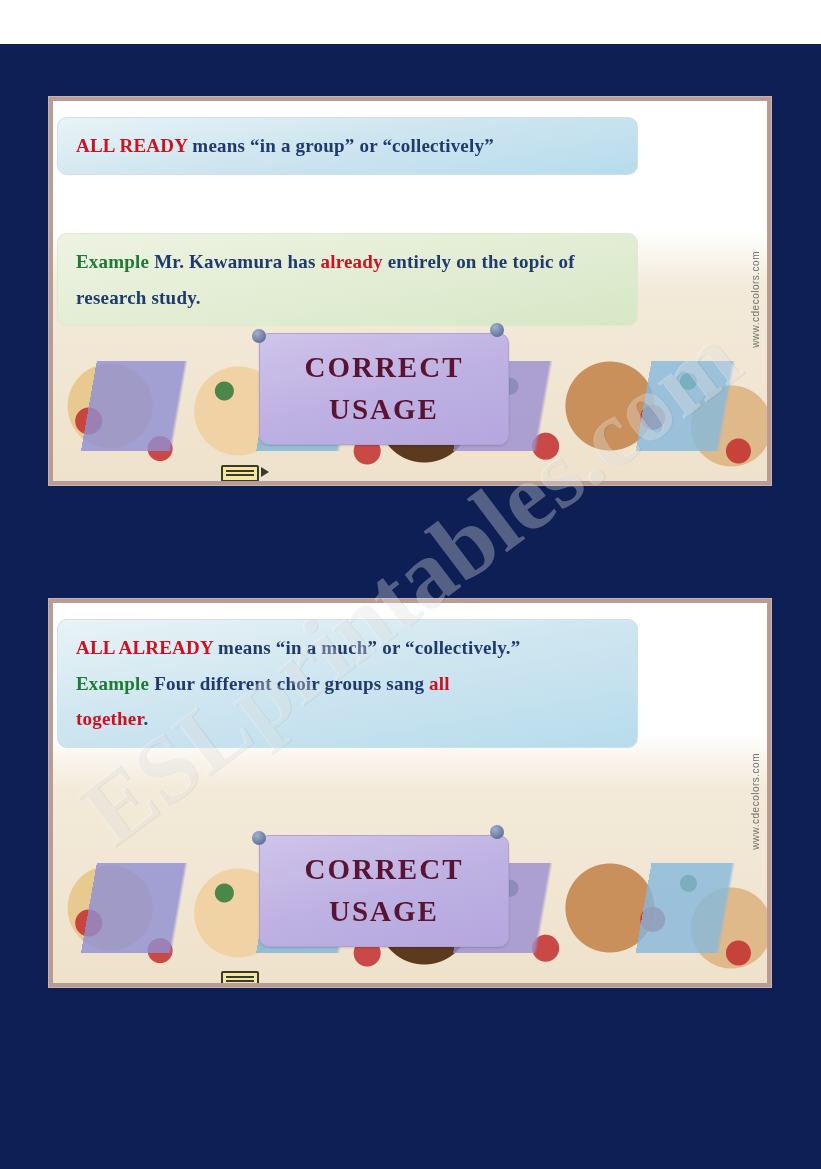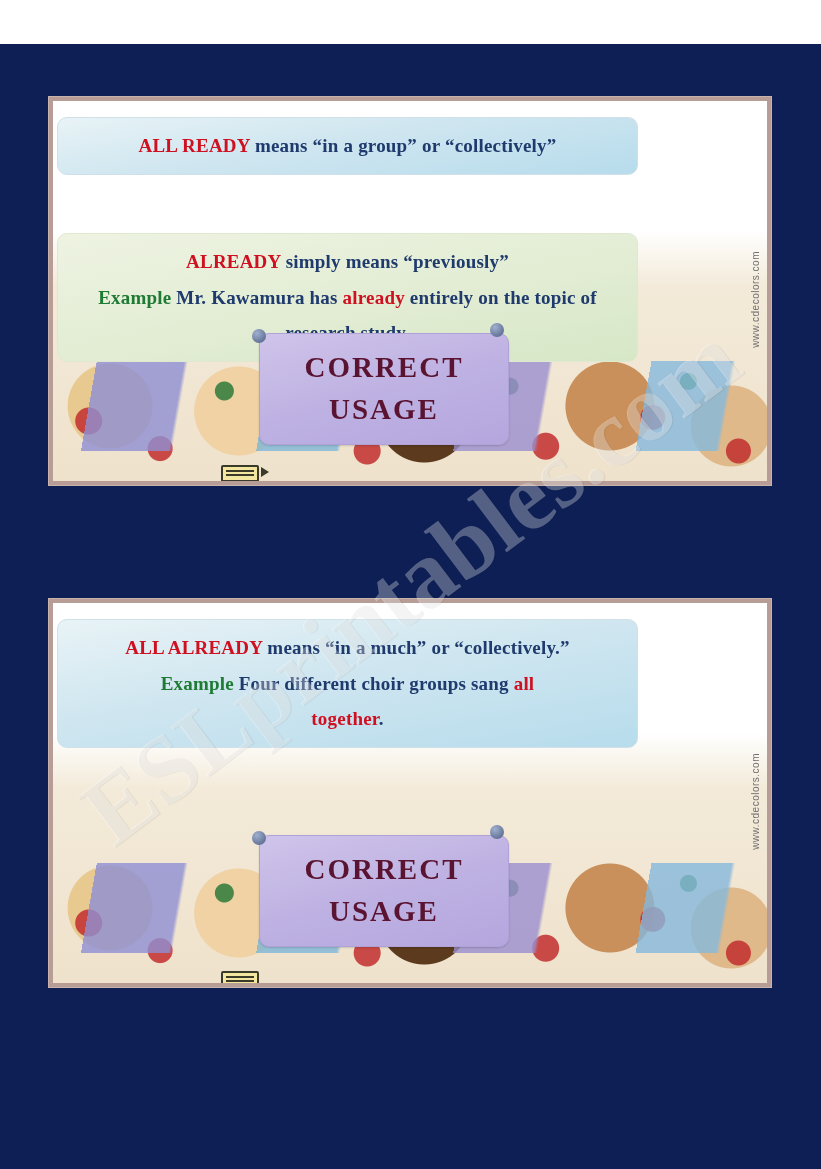--- a/index.html
+++ b/index.html
@@ -97,21 +97,20 @@
   }
 
   
   .panel {
     position: absolute;
     left: 4px;
     width: 581px;
     border-radius: 10px;
     box-sizing: border-box;
     padding: 14px 18px;
-    text-align: center;
     line-height: 1.45;
   }
   .panel-blue {
     top: 16px;
     background: linear-gradient(170deg, #e8f3f6 0%, #cfe6f0 45%, #b7dcec 100%);
     border: 1px solid #cfe0e8;
   }
   .panel-green {
     background: linear-gradient(170deg, #eef3e2 0%, #e1ecd2 60%, #d6e7c6 100%);
     border: 1px solid #dfe9d0;
@@ -218,21 +217,20 @@
   <div class="slide" id="slide1">
     <div class="slide-inner">
 
       <div class="art-band"></div>
       <div class="art-books"></div>
 
       <div class="panel panel-blue" id="s1-blue">
           <div class="line"><span class="kw-red">ALL READY</span><span class="kw-navy"> means “in a group” or “collectively”</span></div>
         </div>
       <div class="panel panel-green" id="s1-green" style="top:132px;">
-          <div class="line"><span class="kw-red">ALREADY</span><span class="kw-navy"> simply means “previously”</span></div>
           <div class="line"><span class="kw-green">Example</span><span class="kw-navy">  Mr. Kawamura has </span><span class="kw-red">already</span><span class="kw-navy"> entirely on the topic of</span></div>
           <div class="line"><span class="kw-navy">research study.</span></div>
         </div>
 
       <div class="usage-card" id="s1-usage" style="left:206px; top:232px; width:248px;">
         <div class="uc-line">CORRECT</div>
         <div class="uc-line">USAGE</div>
       </div>
       <div class="bullet-dot" style="left:199px; top:228px;"></div>
       <div class="bullet-dot" style="left:437px; top:222px;"></div>

